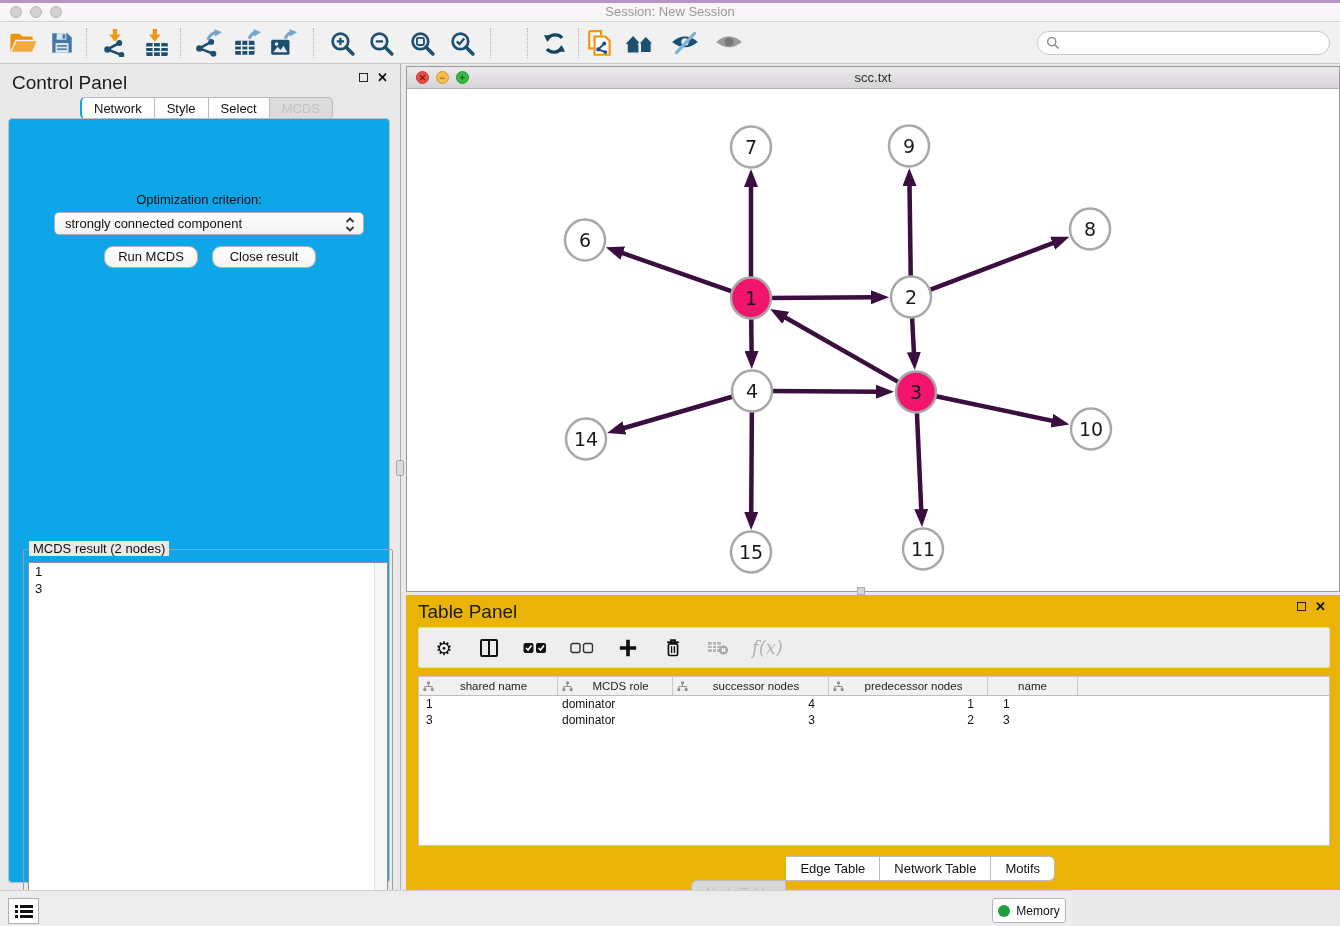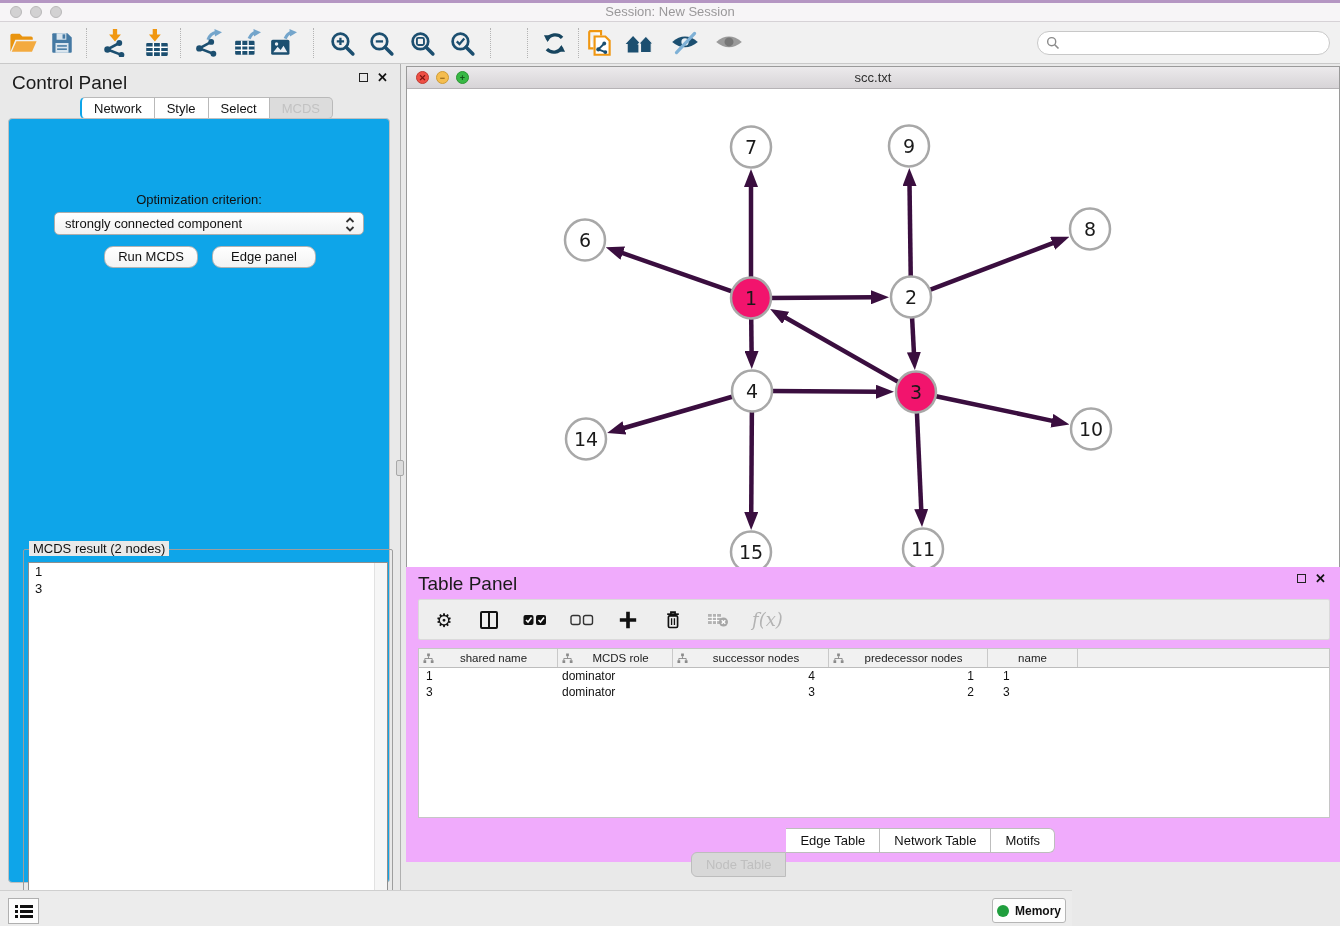--- a/index.html
+++ b/index.html
@@ -58,21 +58,21 @@
   .netwin-title { position:absolute; left:0; right:0; top:3px; text-align:center; font-size:13px; color:#2e2e2e; }
   .mac-dots { position:absolute; left:9px; top:4px; display:flex; gap:7px; }
   .mac-dot { width:13px; height:13px; border-radius:50%; font-size:9px; font-weight:bold; text-align:center; line-height:13px; }
   .dot-close { background:#ee4f45; border:1px solid #c13a32; color:#7e1410; }
   .dot-min   { background:#f5bd4f; border:1px solid #cf9c35; color:#8a5d10; }
   .dot-max   { background:#38b845; border:1px solid #2a9631; color:#14591a; }
   .canvas { position:absolute; left:0; top:22px; right:0; bottom:0; background:#fff; overflow:hidden; }
   .net-resize-handle { position:absolute; left:450px; bottom:-4px; width:8px; height:8px; background:#d6d6d6; border:1px solid #adadad; }
 
   
-  .table-panel { position:absolute; left:406px; top:567px; width:934px; height:295px; background:#f0abfc; }
+  .table-panel { position:absolute; left:406px; top:595px; width:934px; height:295px; background:#eab308; }
   .tp-head { position:absolute; left:12px; top:6px; }
   .tp-btns { position:absolute; right:14px; top:7px; }
   .tp-toolbar { position:absolute; left:12px; top:32px; width:912px; height:41px; background:#eeeeee; border:1px solid #dadada; border-radius:2px; display:flex; align-items:center; gap:23px; padding-left:14px; }
   .tp-tool { display:flex; align-items:center; justify-content:center; min-width:22px; }
   .fx { font-family:"DejaVu Serif", serif; font-style:italic; font-size:18px; color:#b3b3b3; }
   .gear-glyph { font-family:"DejaVu Sans", sans-serif; font-size:19px; color:#111; line-height:20px; }
   .cols-glyph { width:18px; height:18px; border:2px solid #111; border-radius:2px; position:relative; }
   .cols-glyph::after { content:""; position:absolute; left:6px; top:0; bottom:0; width:2px; background:#111; }
 
   .ntable { position:absolute; left:12px; top:81px; width:912px; height:170px; background:#fff; border:1px solid #c6c6c6; }
@@ -82,21 +82,21 @@
   .tr { display:flex; height:16px; }
   .td { font-size:12px; color:#111; white-space:nowrap; overflow:hidden; line-height:16px; }
 
   .tp-tabs { position:absolute; left:0; right:0; top:261px; display:flex; justify-content:center; }
   .tp-tab { height:25px; padding:4px 14px 0 14px; background:#fff; border:1px solid #bdbdbd; border-left:none; font-size:13px; color:#111; }
   .tp-tab:first-child { border-left:1px solid #bdbdbd; border-top-left-radius:6px; border-bottom-left-radius:6px;margin-top:24px; }
   .tp-tab:last-child { border-top-right-radius:6px; border-bottom-right-radius:6px; }
   .tp-tab.selected { background:#d8d8d8; color:#bfbfbf; }
 
   
-  .statusbar { position:absolute; left:0; top:890px; width:1072px; height:36px; background:#ececec; border-top:1px solid #cfcfcf;font-weight:bold; }
+  .statusbar { position:absolute; left:0; top:890px; width:1072px; height:36px; background:#ececec; border-top:1px solid #cfcfcf; }
   .list-btn { position:absolute; left:8px; top:7px; width:31px; height:26px; background:#fdfdfd; border:1px solid #b0b0b0; display:flex; align-items:center; justify-content:center; }
   .memory-btn { position:absolute; right:6px; top:7px; width:74px; height:25px; background:#fdfdfd; border:1px solid #b6b6b6; border-radius:3px; display:flex; align-items:center; justify-content:center; gap:6px; font-size:12px; color:#111; }
   .memory-dot { width:12px; height:12px; border-radius:50%; }
 </style>
 </head>
 <body>
 
 <div class="app">
 
   <div class="titlebar">
@@ -271,21 +271,21 @@
       <div class="dropdown">
         <span>strongly connected component</span>
         <span class="stepper">
           <svg width="12" height="17" viewBox="0 0 12 17">
             <path d="M2.5 6 L6 2.5 L9.5 6" fill="none" stroke="#333" stroke-width="1.8"></path>
             <path d="M2.5 11 L6 14.5 L9.5 11" fill="none" stroke="#333" stroke-width="1.8"></path>
           </svg>
         </span>
       </div>
       <div class="btn btn-run">Run MCDS</div>
-      <div class="btn btn-close">Edge panel</div>
+      <div class="btn btn-close">Close result</div>
       <div class="fieldset">
         <span class="legend">MCDS result (2 nodes)</span>
         <div class="result-box">
           <div>
               <div class="result-item">1</div>
               <div class="result-item">3</div>
             </div>
           <div class="result-scroll"></div>
         </div>
       </div>

